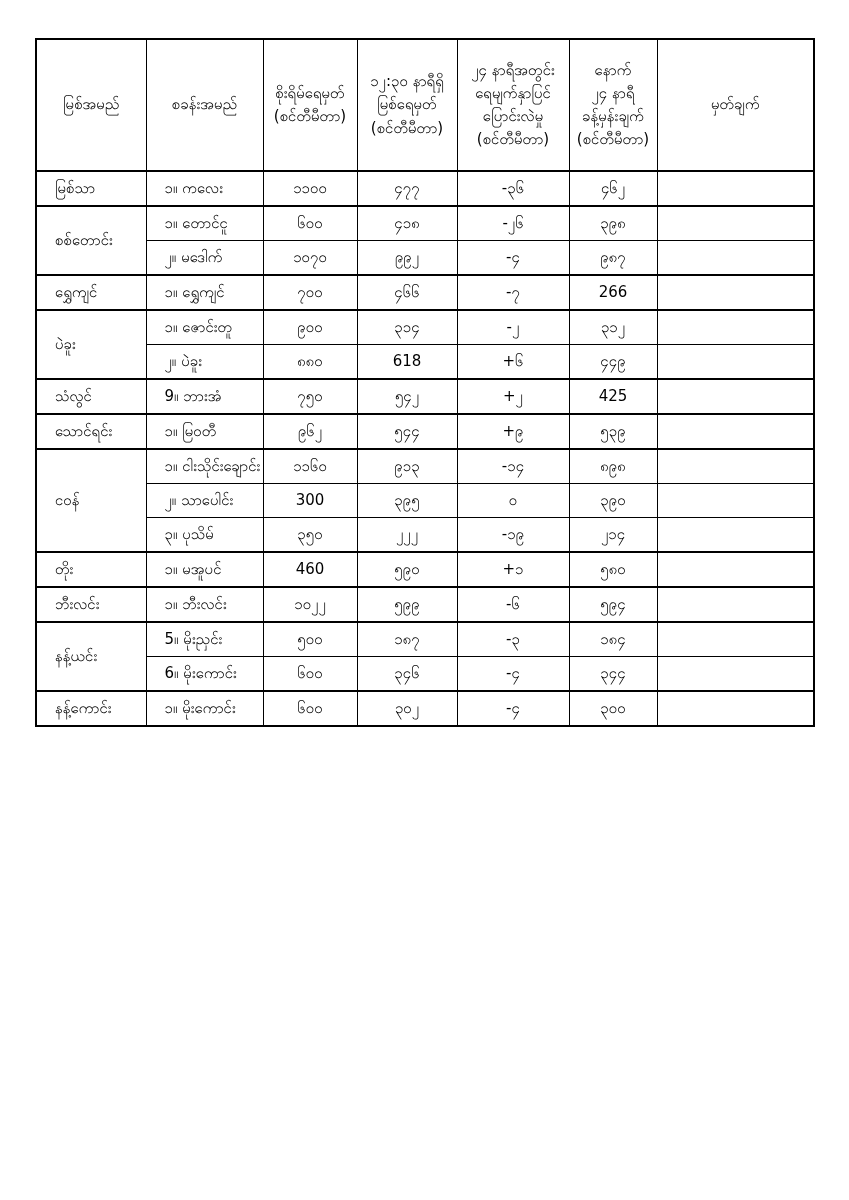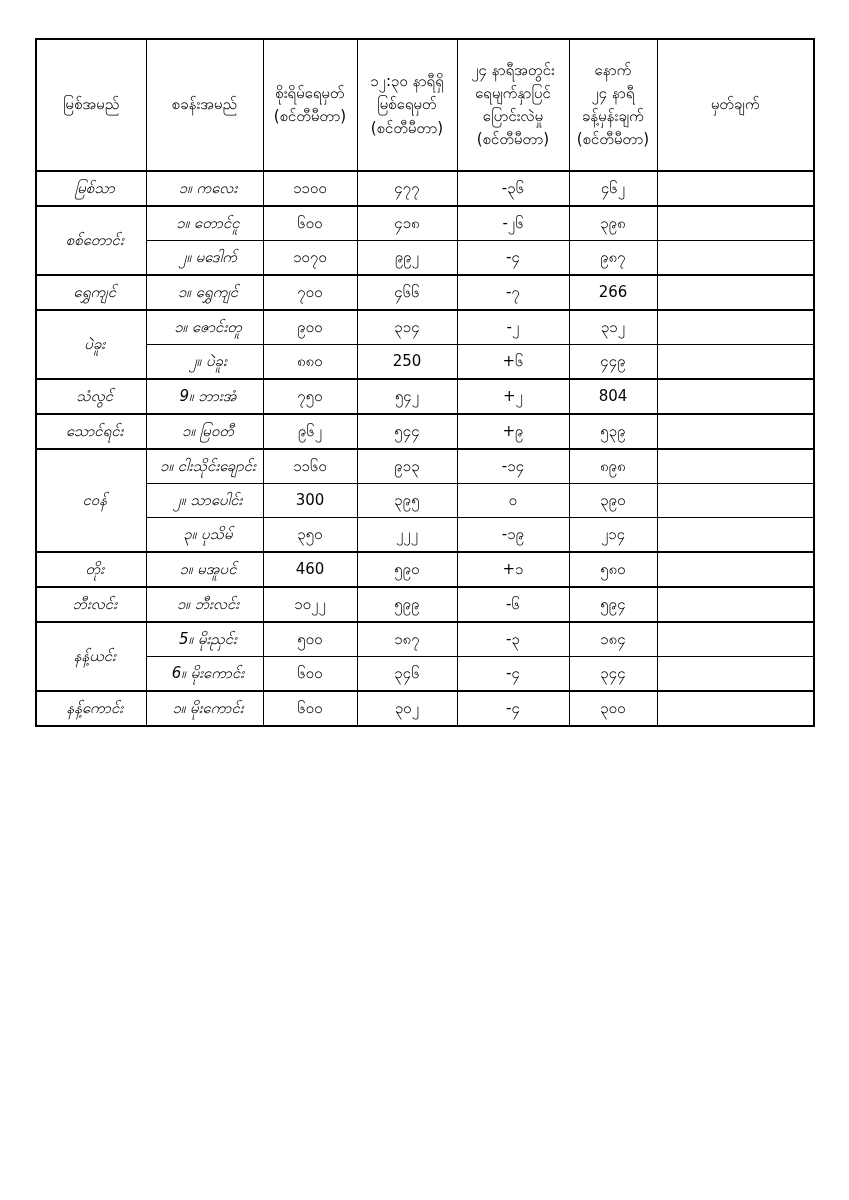--- a/index.html
+++ b/index.html
@@ -25,21 +25,21 @@
     text-align:center;vertical-align:middle;
     white-space:pre-line;
     font-size:15px;line-height:1.55;
     border-bottom-width:2.5px;
   }
   .wl tbody td{
     height:33px;
     font-size:15px;line-height:1.15;
     vertical-align:middle;
   }
-  .wl td.river,.wl td.station{text-align:center;padding-left:7px;font-style:italic;}
+  .wl td.river,.wl td.station{text-align:left;padding-left:18px;}
   .wl td.num{text-align:center;}
   .wl tr.gs td{border-top-width:2.5px;}
 </style>
 </head>
 <body>
 
 <div class="page">
   <table class="wl">
     <colgroup>
       <col style="width:110px">
@@ -111,32 +111,32 @@
         <td class="station">၁။ ဇောင်းတူ</td>
         <td class="num">၉၀၀</td>
         <td class="num">၃၁၄</td>
         <td class="num">-၂</td>
         <td class="num">၃၁၂</td>
         <td class="num"></td>
       </tr>
       <tr>
         <td class="station">၂။ ပဲခူး</td>
         <td class="num">၈၈၀</td>
-        <td class="num">250</td>
+        <td class="num">618</td>
         <td class="num">+၆</td>
         <td class="num">၄၄၉</td>
         <td class="num"></td>
       </tr>
       <tr class="gs">
         <td class="river">သံလွင်</td>
         <td class="station">9။ ဘားအံ</td>
         <td class="num">၇၅၀</td>
         <td class="num">၅၄၂</td>
         <td class="num">+၂</td>
-        <td class="num">804</td>
+        <td class="num">425</td>
         <td class="num"></td>
       </tr>
       <tr class="gs">
         <td class="river">သောင်ရင်း</td>
         <td class="station">၁။ မြဝတီ</td>
         <td class="num">၉၆၂</td>
         <td class="num">၅၄၄</td>
         <td class="num">+၉</td>
         <td class="num">၅၃၉</td>
         <td class="num"></td>

